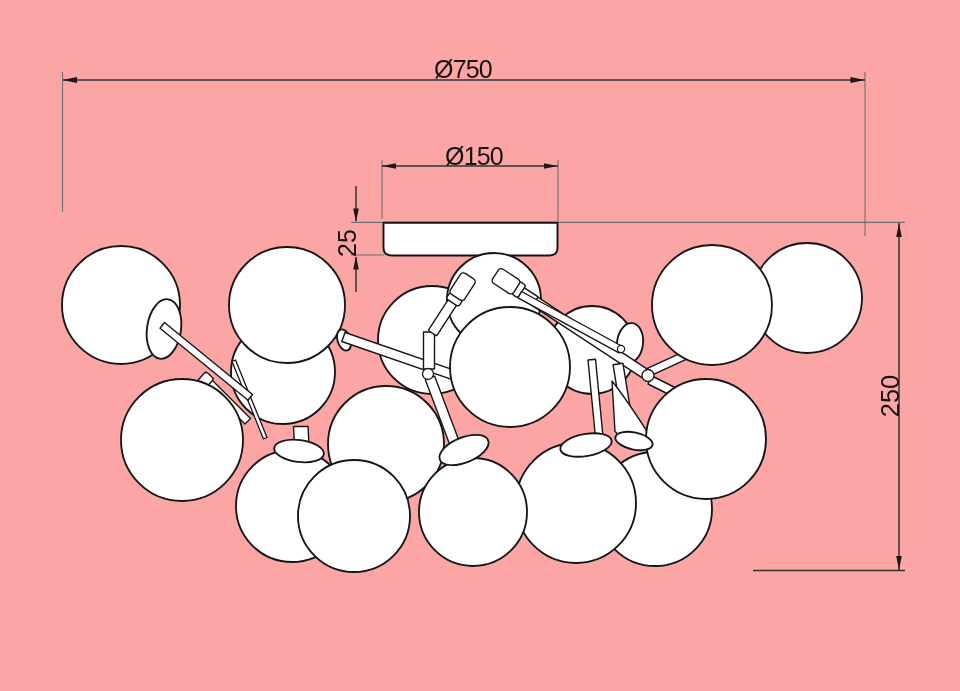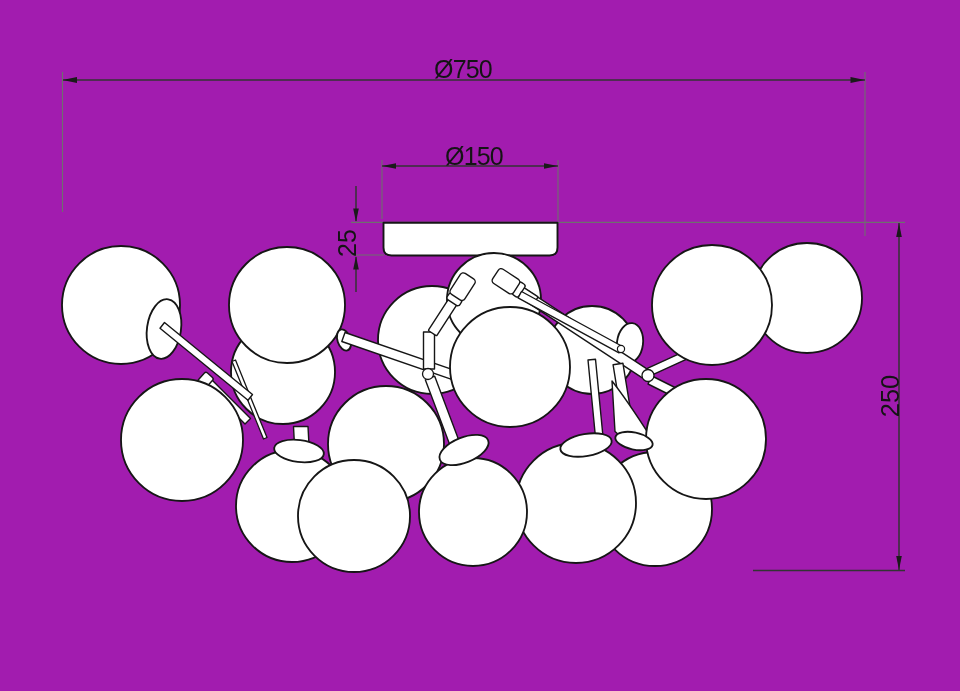--- a/index.html
+++ b/index.html
@@ -1,16 +1,16 @@
 <!DOCTYPE html>
 <html><head>
 <meta charset="utf-8">
 <style>
   html,body{margin:0;padding:0;background:#ffffff;}
-  .wrap{width:960px;height:691px;position:relative;background:#a21caf;overflow:hidden;}
+  .wrap{width:960px;height:691px;position:relative;background:#fca5a5;overflow:hidden;}
   svg{position:absolute;left:0;top:0;}
   text{font-family:"Liberation Sans",sans-serif;fill:#141414;}
 </style>
 </head>
 <body>
 <div class="wrap">
 <svg width="960" height="691" viewBox="0 0 960 691">
 <defs>
 </defs>
 <g id="ext" stroke="#6f6f6f" stroke-width="1.1" fill="none">

